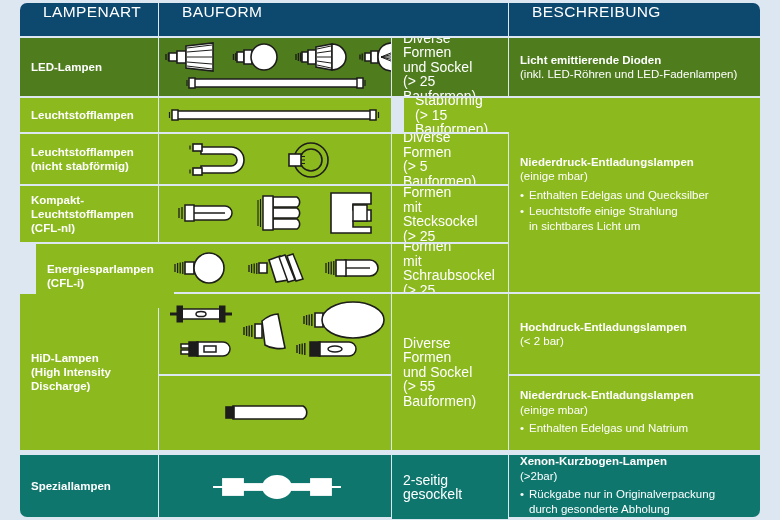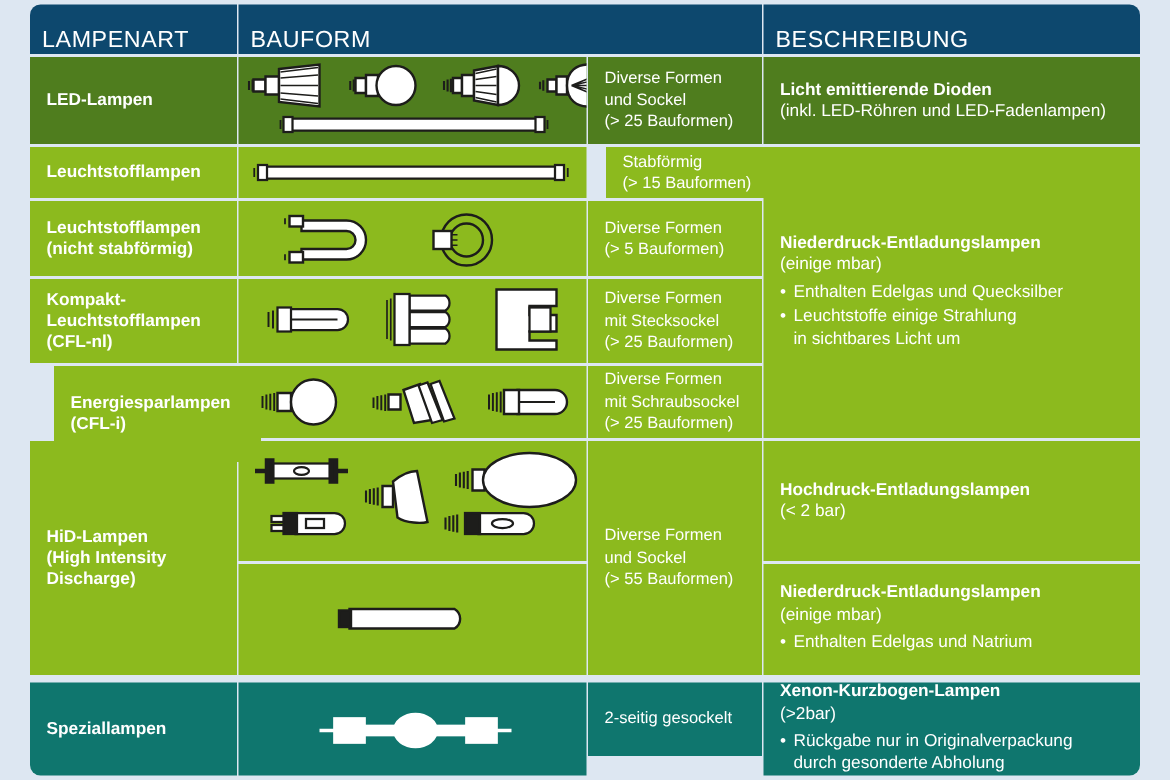--- a/index.html
+++ b/index.html
@@ -29,30 +29,30 @@
   .navy       { background: #0f766e; }
 
   
   .hdr {
     position: absolute;
     top: 3px; height: 33px;
     background: #0d486e;
     color: #fff;
     font-size: 15.5px;
     letter-spacing: .4px;
-    display: flex; align-items: flex-end;
-    padding-left: 8px;
+    display: flex; align-items: flex-start;
+    padding-left: 23px;
   }
   #hdr-a { left: 20px;  width: 138px; border-top-left-radius: 7px; }
   #hdr-b { left: 159px; width: 349px; }
   #hdr-c { left: 509px; width: 251px; border-top-right-radius: 7px; }
 
   
   .t-name   { font-size: 11.5px; font-weight: bold; line-height: 14px; }
-  .t-form   { font-size: 11px; line-height: 14.5px; }
+  .t-form   { font-size: 14px; line-height: 14.5px; }
   .t-desc   { font-size: 11.5px; line-height: 14.5px; }
   .t-desc b { font-weight: bold; text-align: center; }
   .bullets  { margin: 4px 0 0 0; padding: 0; list-style: none; }
   .bullets li {
     position: relative;
     padding-left: 9px;
     margin-bottom: 2px;
     line-height: 14.5px;
   }
   .bullets li:before {
@@ -477,21 +477,21 @@
   </div>
 
   <div class="cell green pad vmid" style="left:392px; top:294px; width:116px; height:156px;">
     <div class="t-form">
       <span>Diverse Formen</span><br>
       <span>und Sockel</span><br>
       <span>(&gt; 55 Bauformen)</span>
     </div>
   </div>
 
-  <div class="cell navy pad vmid" style="left:392px; top:455px; width:116px; height:49px;">
+  <div class="cell navy pad vmid" style="left:392px; top:455px; width:116px; height:64px;">
     <div class="t-form">
       <span>2-seitig gesockelt</span>
     </div>
   </div>
 
   <div class="cell greendark pad vmid" style="left:509px; top:38px; width:251px; height:58px;">
     <div class="t-desc">
       <b>Licht emittierende Dioden</b><br>
       <span>(inkl. LED-Röhren und LED-Fadenlampen)</span>
     </div>

